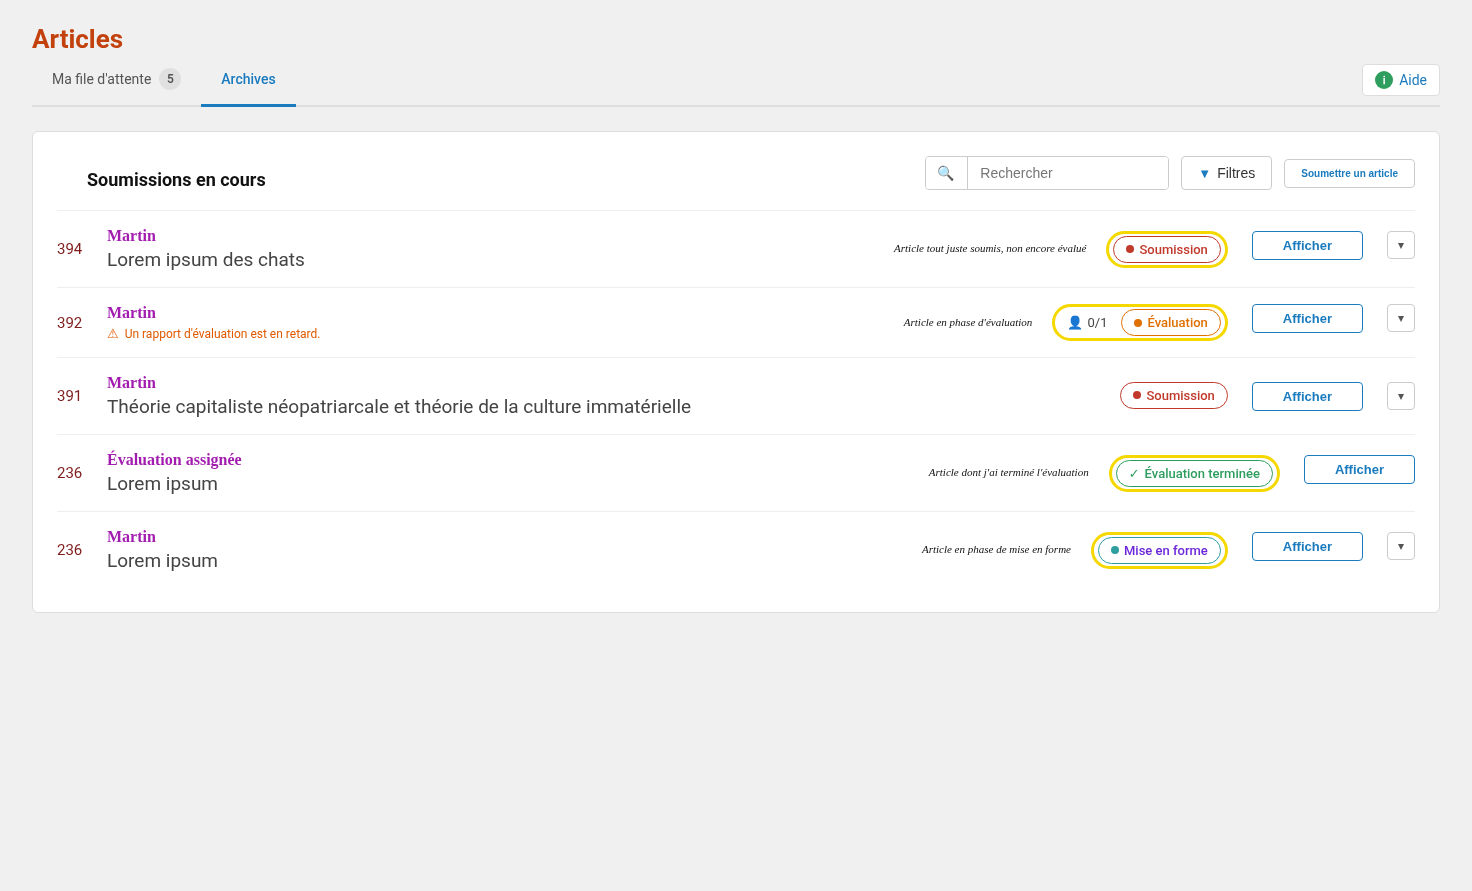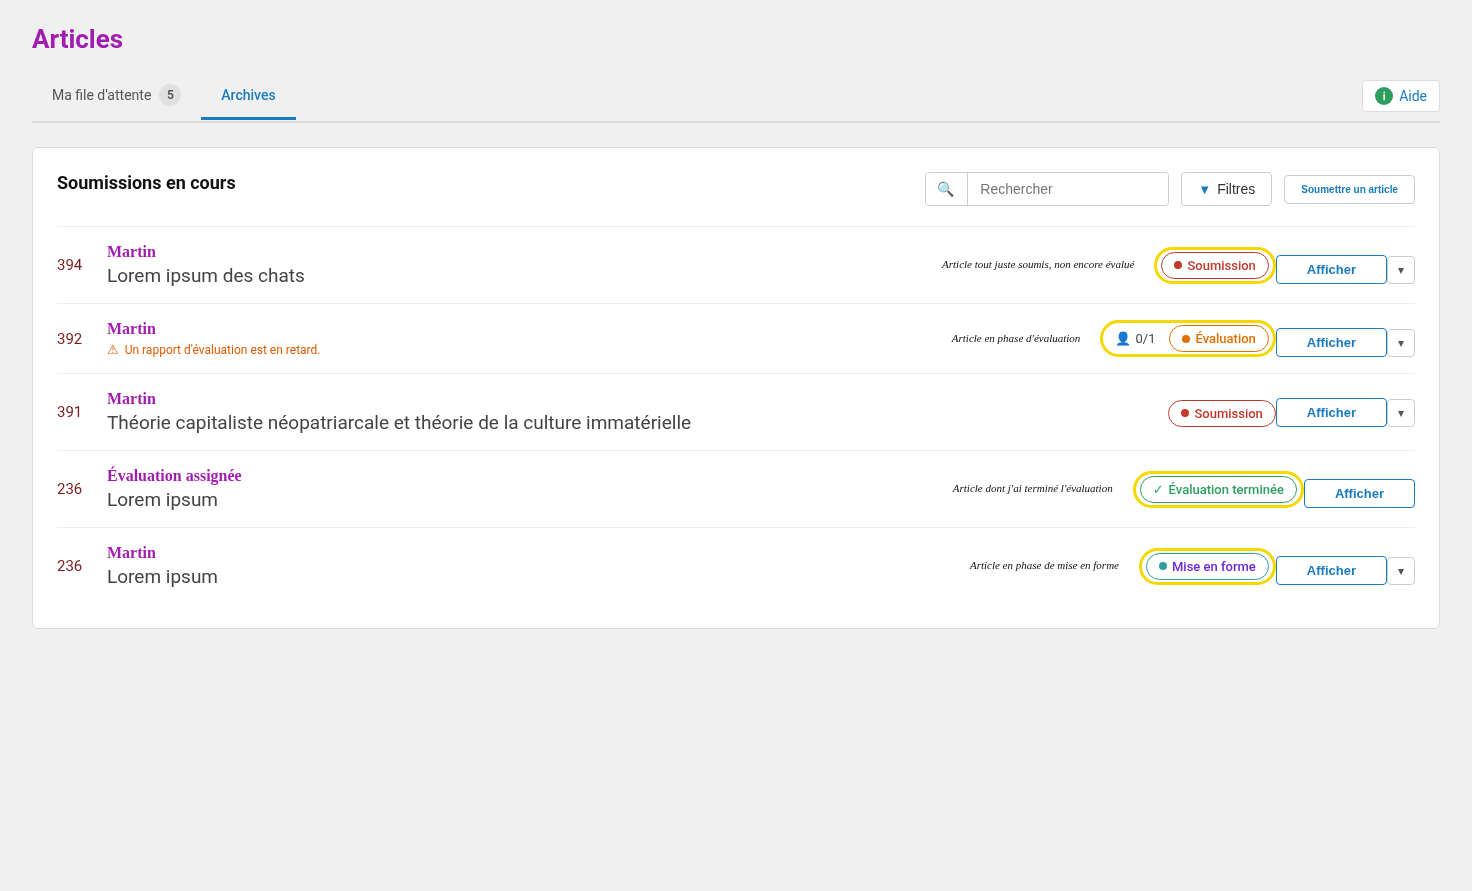--- a/index.html
+++ b/index.html
@@ -13,37 +13,35 @@
     .page-container {
       max-width: 1472px;
       min-height: 891px;
       background: #f0f0f0;
       padding: 24px 32px;
     }
 
     .page-title {
       font-size: 26px;
       font-weight: 700;
-      color: #a21caf;
-      margin-bottom: 16px;
+      color: #c2410c;
     }
 
     
     .tabs-bar {
       display: flex;
       align-items: center;
       justify-content: space-between;
       border-bottom: 2px solid #ddd;
       margin-bottom: 24px;
       background: #f0f0f0;
     }
 
     .tabs-left {
       display: flex;
-      align-items: center;
     }
 
     .tab {
       padding: 14px 20px;
       font-size: 14px;
       cursor: pointer;
       color: #555;
       border-bottom: 3px solid transparent;
       margin-bottom: -2px;
       display: flex;
@@ -100,23 +98,24 @@
     .main-card {
       background: white;
       border-radius: 6px;
       border: 1px solid #ddd;
       padding: 24px;
     }
 
     
     .card-header {
       display: flex;
-      align-items: flex-start;
+      align-items: flex-end;
       justify-content: space-between;
       margin-bottom: 20px;
+      margin-left: 30px;
     }
 
     .card-title {
       font-size: 18px;
       font-weight: 700;
       color: #111;
     }
 
     .header-right {
       display: flex;
@@ -234,22 +233,22 @@
       font-size: 11px;
       color: #111;
       text-align: center;
       line-height: 1.4;
       padding: 0 20px;
       max-width: 260px;
     }
 
     .row-actions {
       display: flex;
-      align-items: flex-end;
-      gap: 0;
+      align-items: flex-start;
+      gap: 24px;
     }
 
     
     .status-badge {
       display: flex;
       align-items: center;
       gap: 5px;
       padding: 5px 12px;
       border-radius: 20px;
       font-size: 13px;

